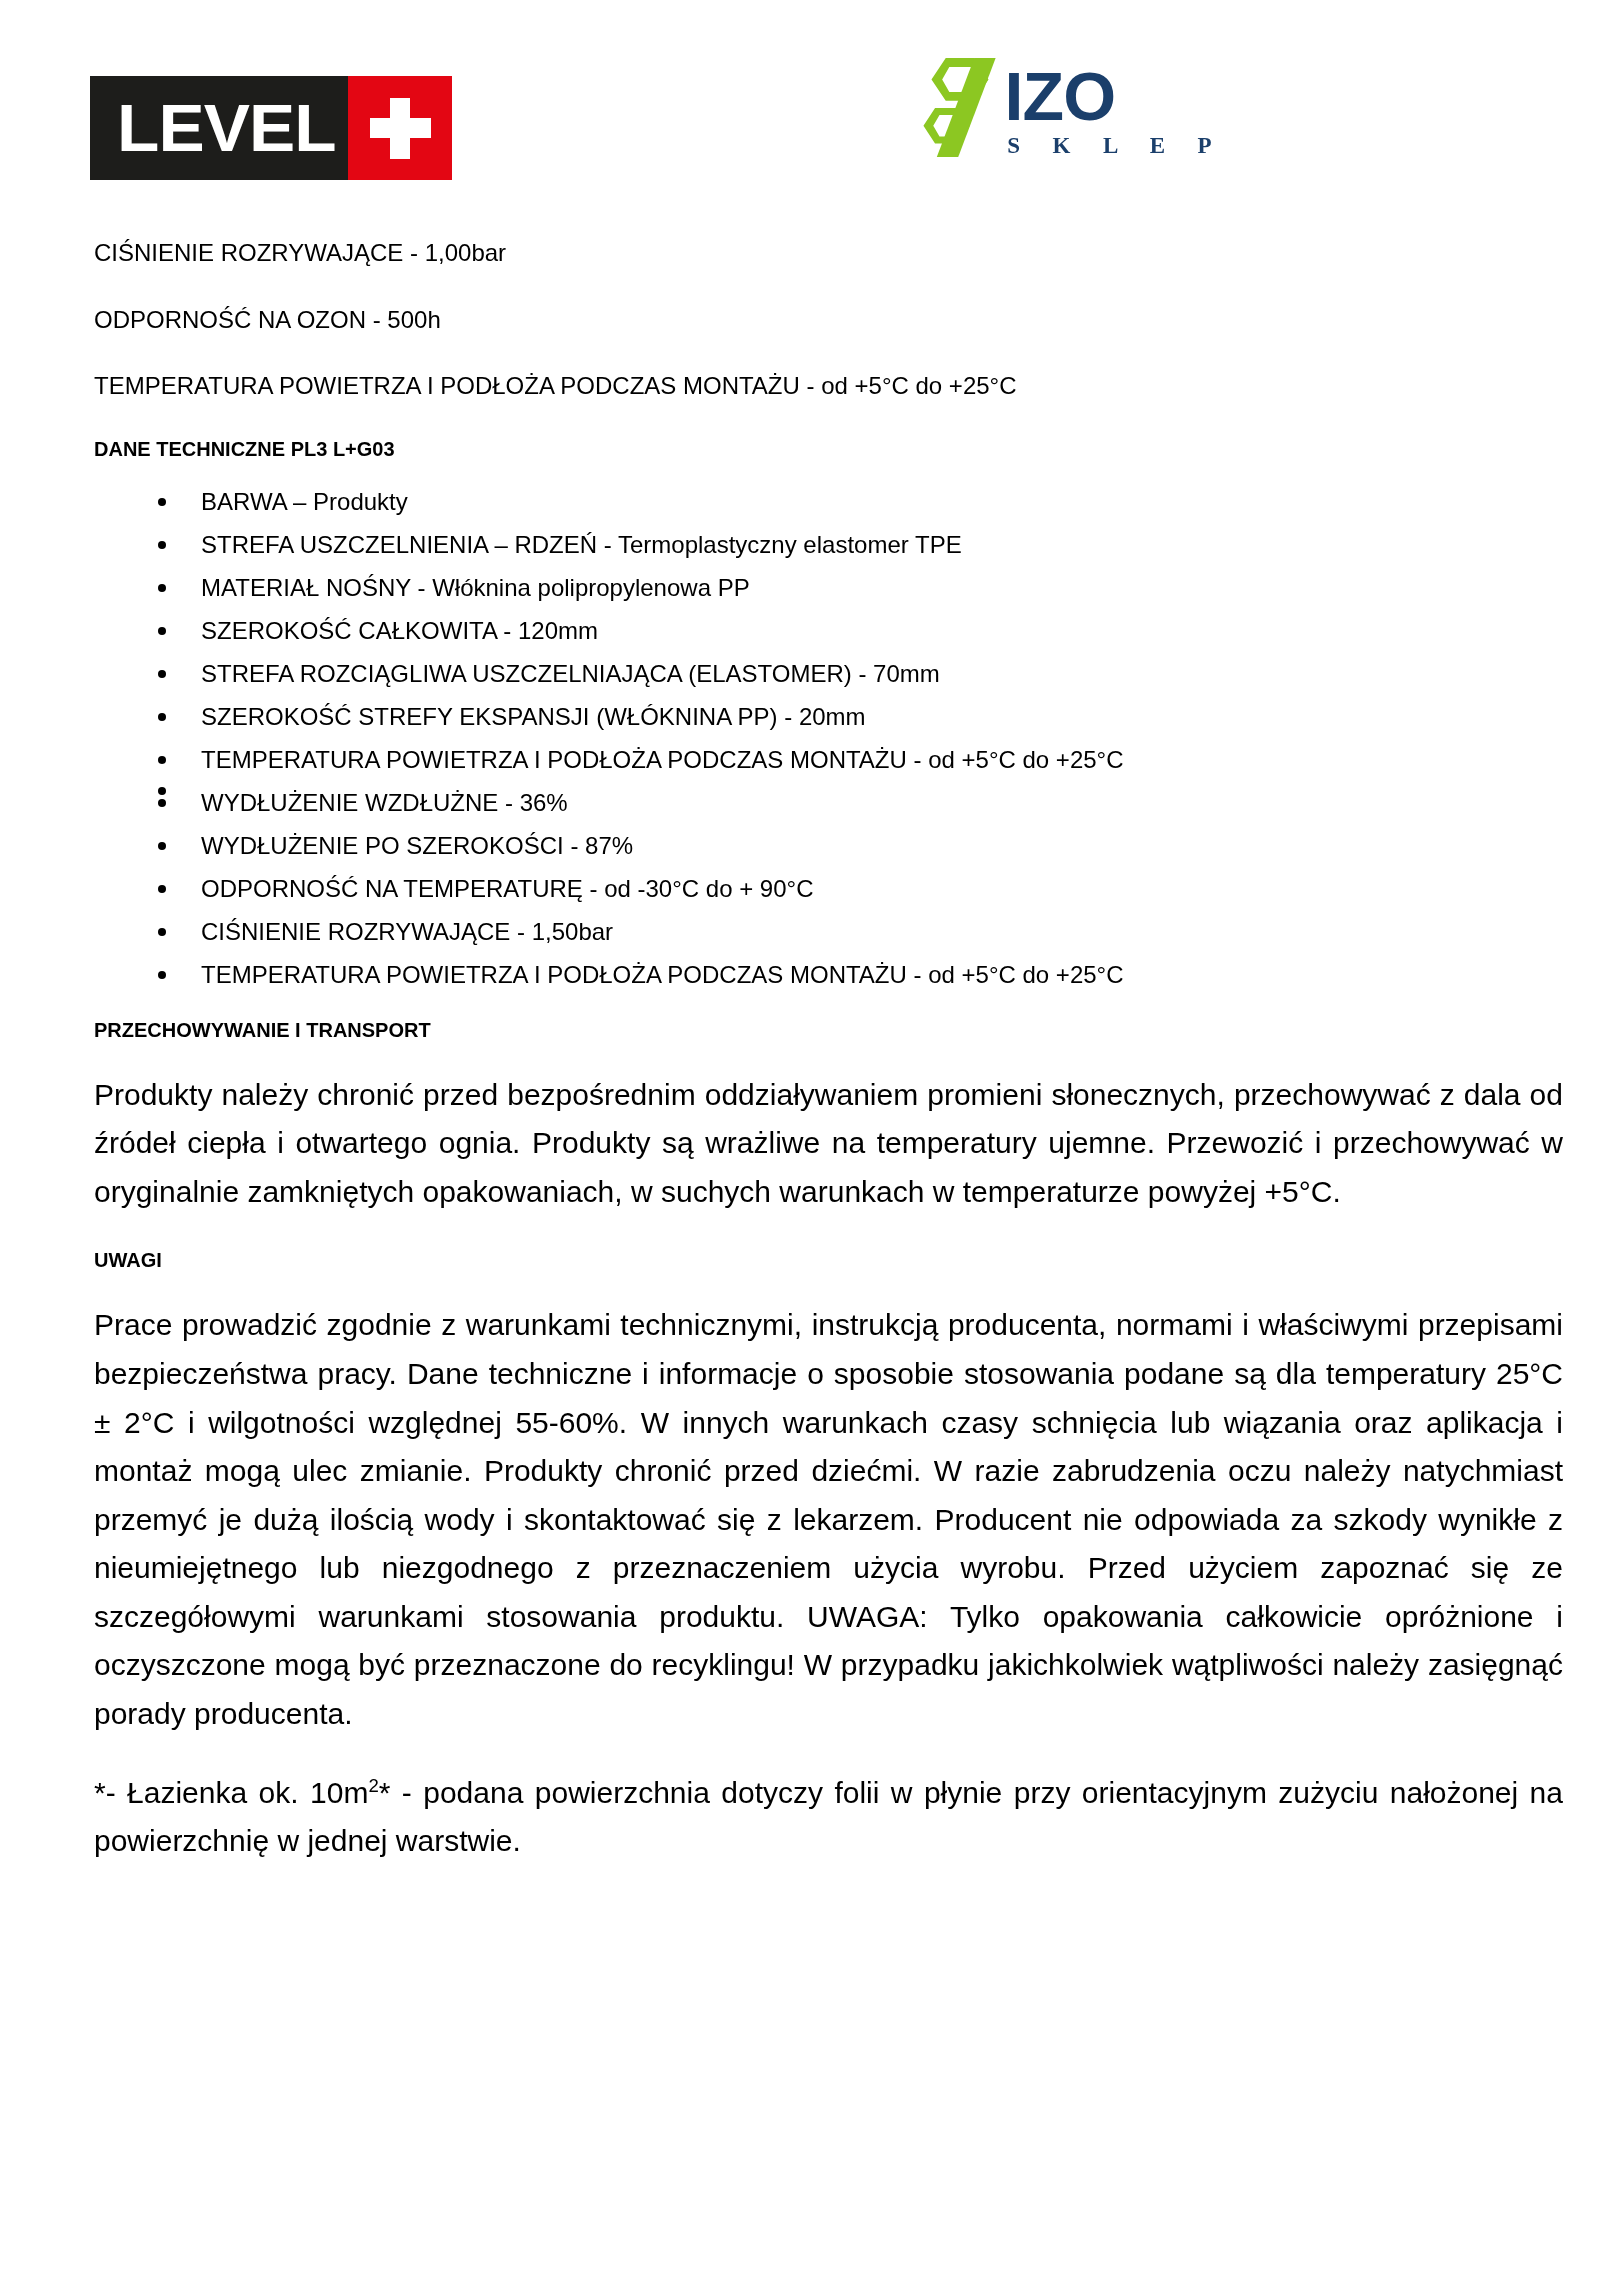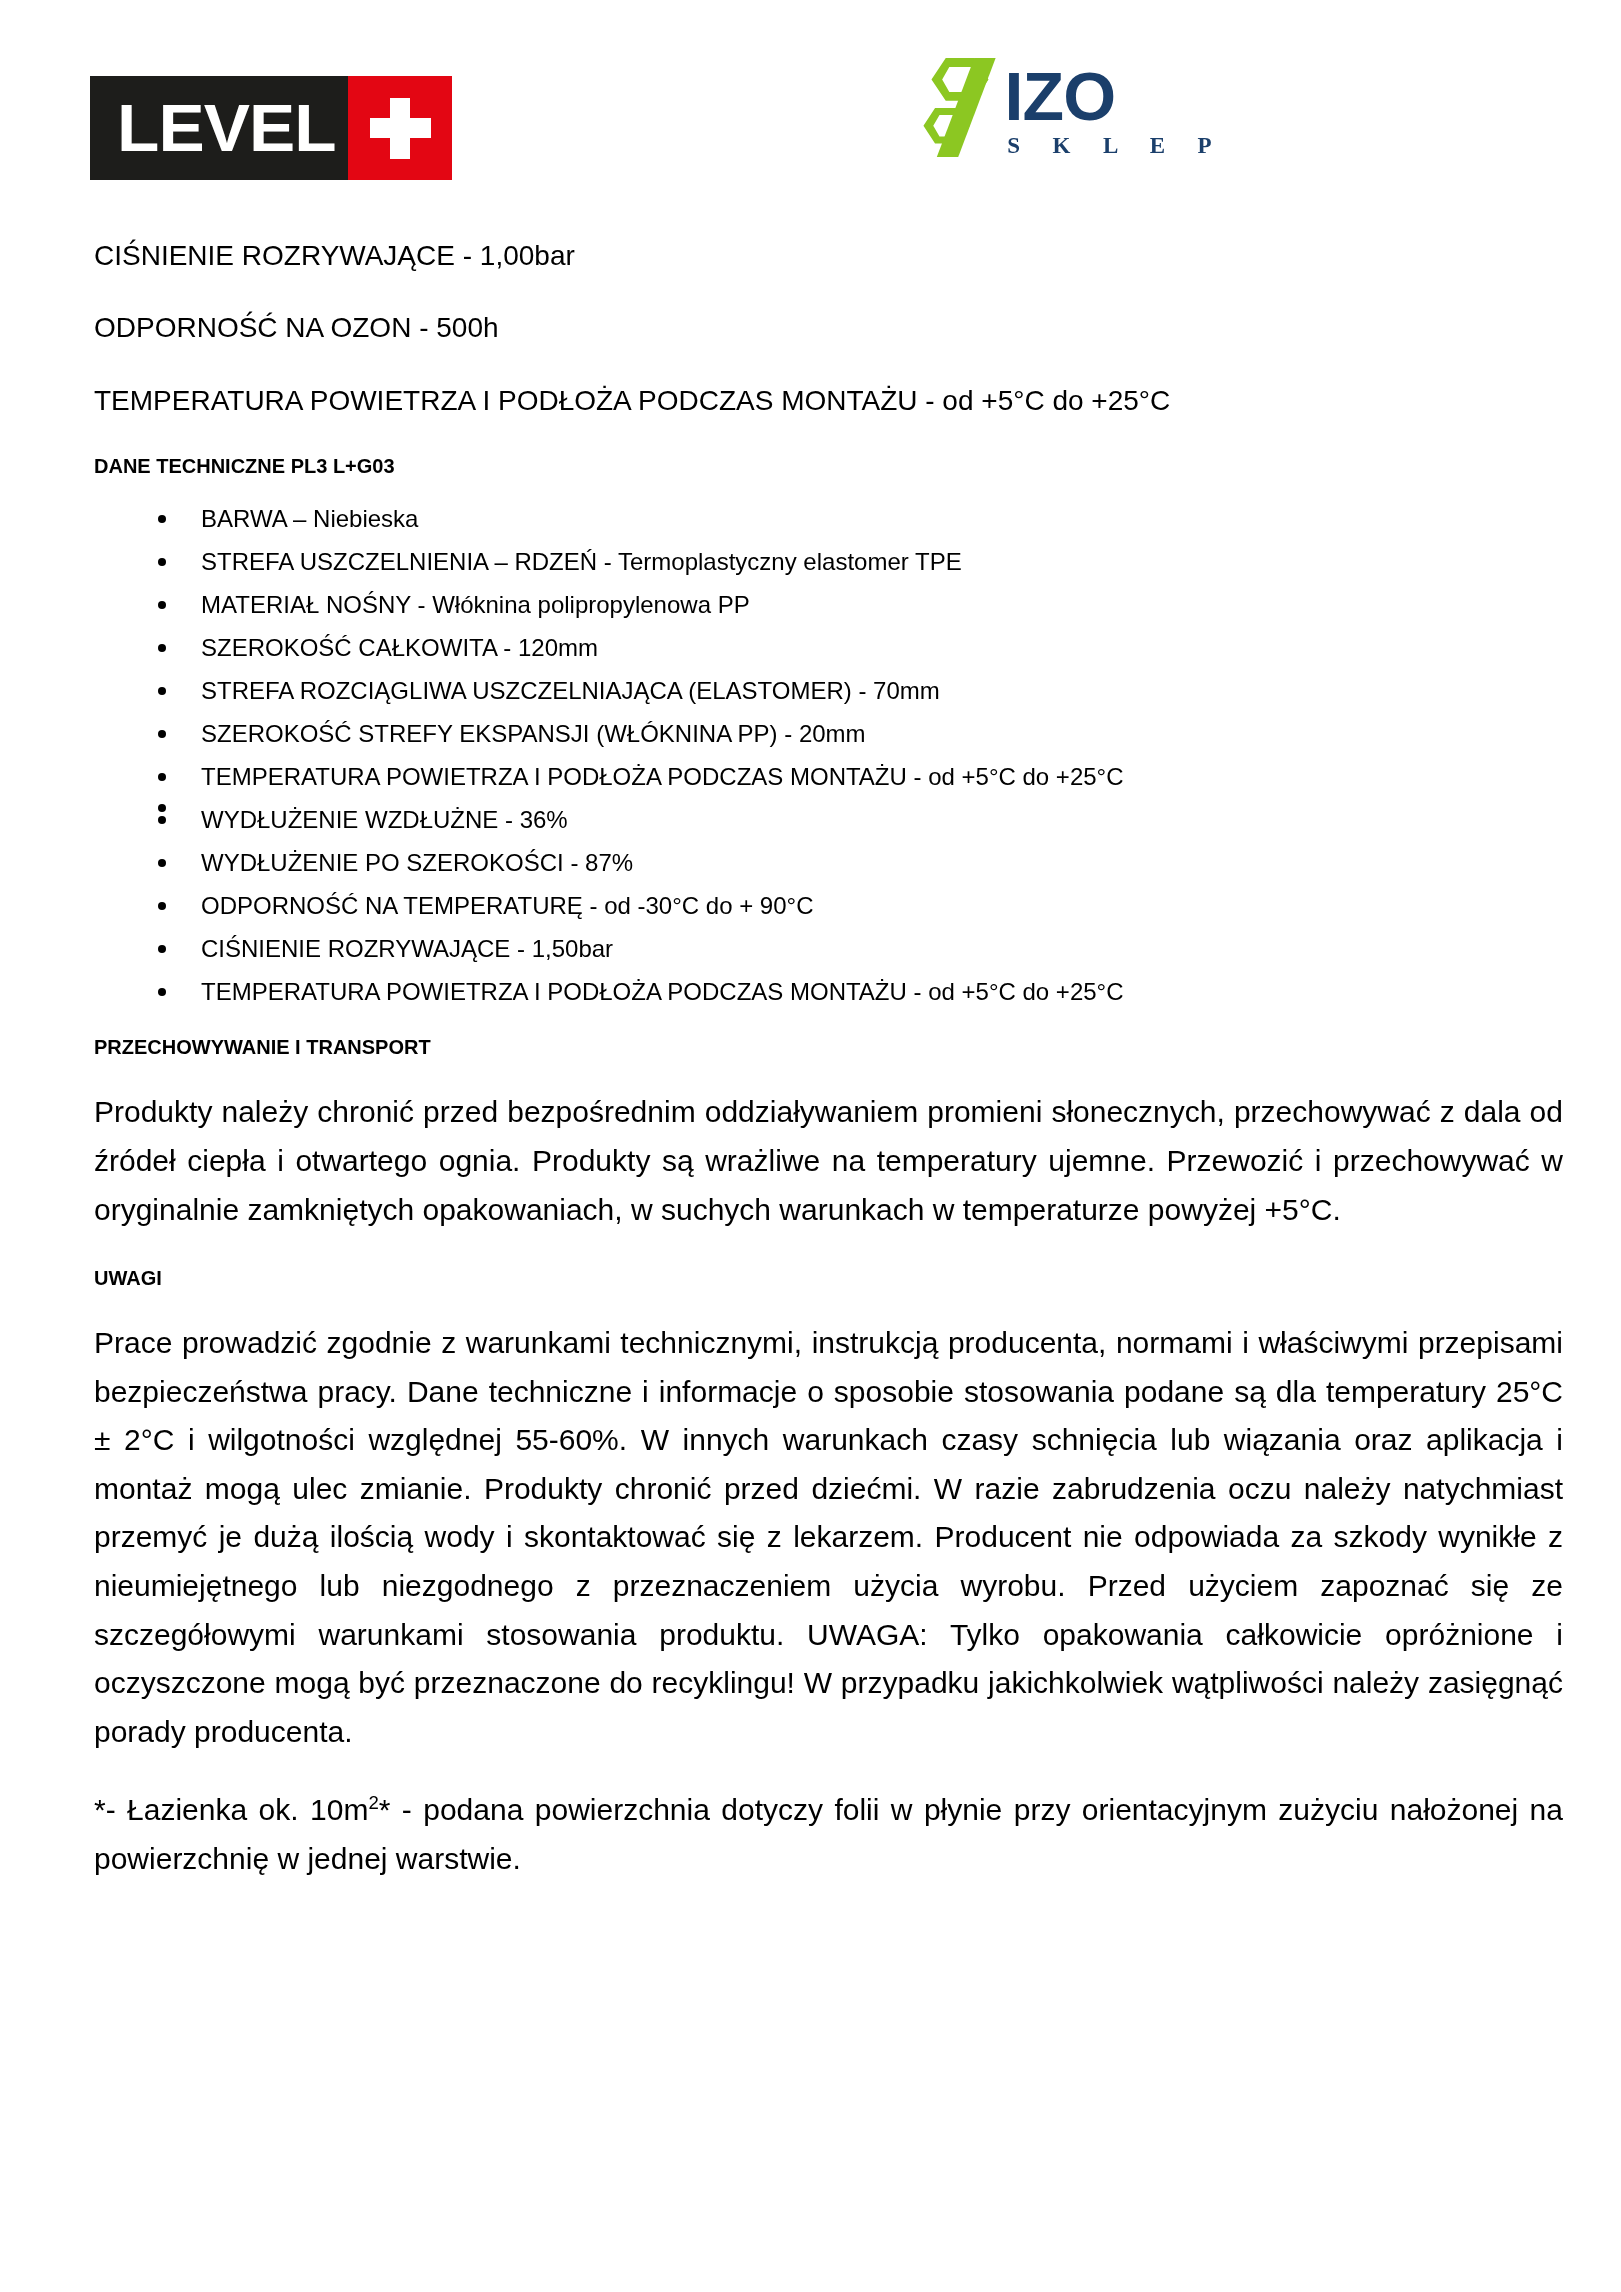--- a/index.html
+++ b/index.html
@@ -117,21 +117,21 @@
 
   
   .content {
     position: absolute;
     left: 94px;
     top: 235px;
     width: 1469px;
   }
 
   .para {
-    font-size: 28px;
+    font-size: 24px;
     line-height: 1.48;
     margin: 0 0 31px 0;
     color: #000000;
   }
   .para-just {
     text-align: justify;
     text-justify: inter-word;
     font-size: 30px;
     line-height: 1.62;
     margin: 0 0 30px 0;
@@ -207,21 +207,21 @@
 
   <div class="content">
 
     <p class="para">CIŚNIENIE ROZRYWAJĄCE - 1,00bar</p>
     <p class="para">ODPORNOŚĆ NA OZON - 500h</p>
     <p class="para">TEMPERATURA POWIETRZA I PODŁOŻA PODCZAS MONTAŻU - od +5°C do +25°C</p>
 
     <p class="heading">DANE TECHNICZNE PL3 L+G03</p>
 
     <ul class="speclist">
-      <li><span class="bullet"></span><span>BARWA – Niebieska</span></li>
+      <li><span class="bullet"></span><span>BARWA – Produkty</span></li>
       <li><span class="bullet"></span><span>STREFA USZCZELNIENIA – RDZEŃ - Termoplastyczny elastomer TPE</span></li>
       <li><span class="bullet"></span><span>MATERIAŁ NOŚNY - Włóknina polipropylenowa PP</span></li>
       <li><span class="bullet"></span><span>SZEROKOŚĆ CAŁKOWITA - 120mm</span></li>
       <li><span class="bullet"></span><span>STREFA ROZCIĄGLIWA USZCZELNIAJĄCA (ELASTOMER) - 70mm</span></li>
       <li><span class="bullet"></span><span>SZEROKOŚĆ STREFY EKSPANSJI (WŁÓKNINA PP) - 20mm</span></li>
       <li><span class="bullet"></span><span>TEMPERATURA POWIETRZA I PODŁOŻA PODCZAS MONTAŻU - od +5°C do +25°C</span></li>
       <li><span class="bullet"></span></li>
       <li><span class="bullet"></span><span>WYDŁUŻENIE WZDŁUŻNE - 36%</span></li>
       <li><span class="bullet"></span><span>WYDŁUŻENIE PO SZEROKOŚCI - 87%</span></li>
       <li><span class="bullet"></span><span>ODPORNOŚĆ NA TEMPERATURĘ - od -30°C do + 90°C</span></li>

